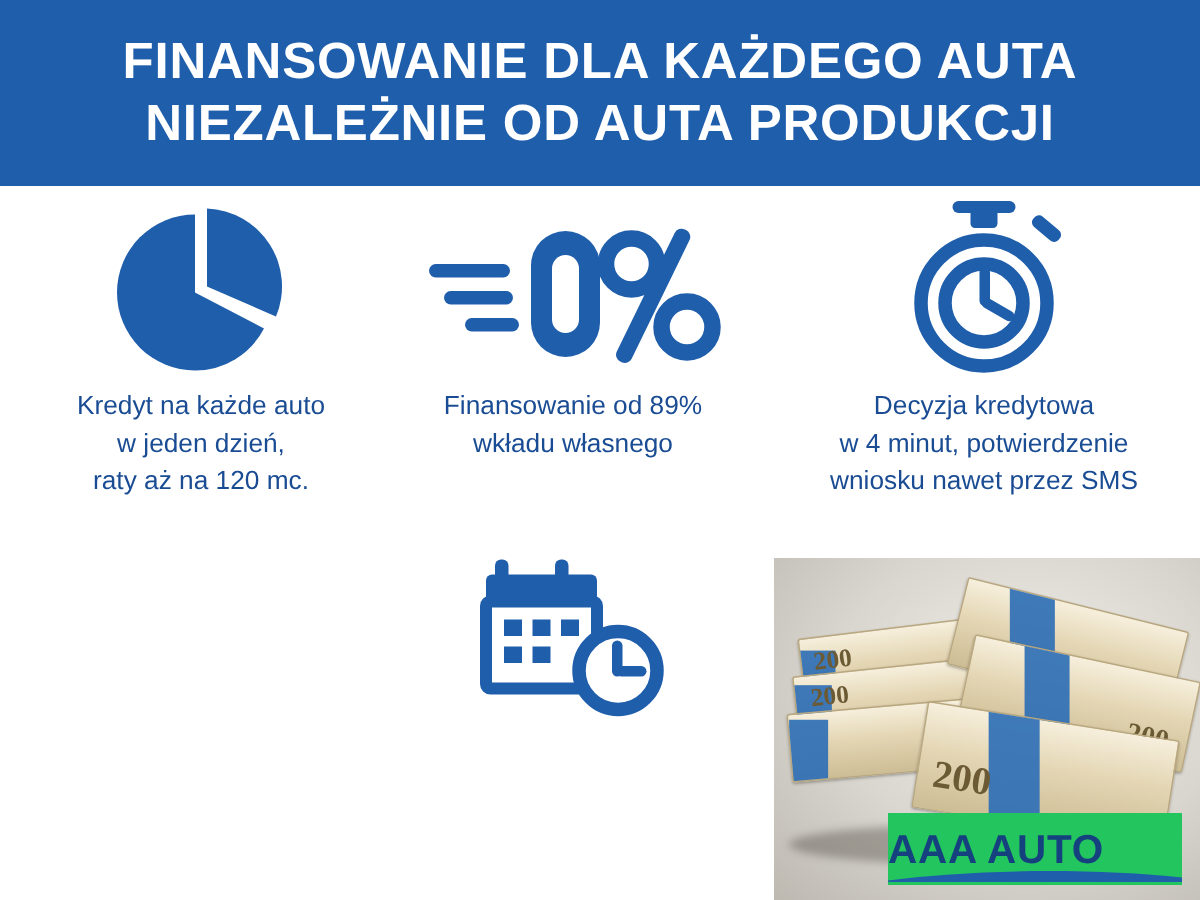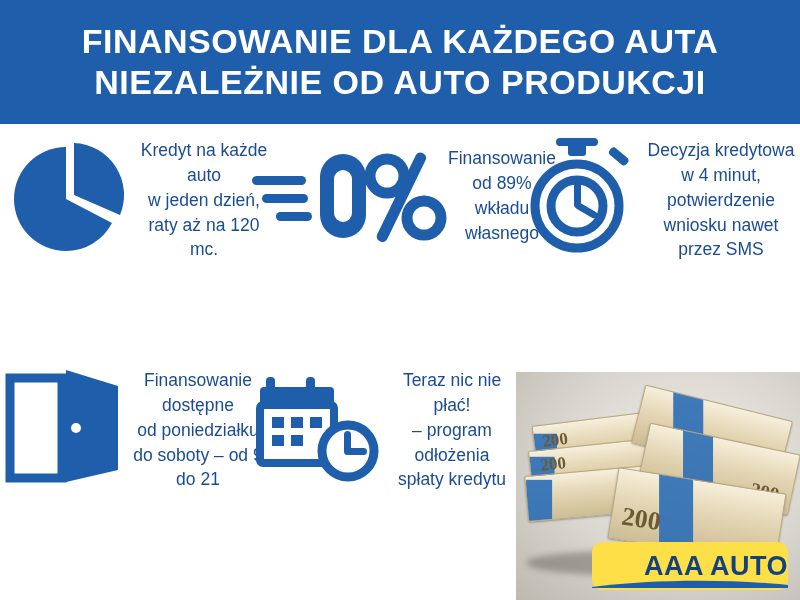--- a/index.html
+++ b/index.html
@@ -43,21 +43,21 @@
   }
   
   .grid {
     position: relative;
     width: 800px;
     height: 476px;
   }
   .cell {
     position: absolute;
     display: flex;
-    flex-direction: row;
+    flex-direction: column;
     align-items: center;
     text-align: center;
   }
   .icon-wrap {
     height: 120px;
     display: flex;
     align-items: center;
     justify-content: center;
   }
   .caption {
@@ -115,25 +115,24 @@
     filter: blur(3px);
     border-radius: 50%;
   }
   
   .logo {
     position: absolute;
     right: 12px;
     bottom: 10px;
     width: 196px;
     height: 48px;
-    background: #fde047;
-    display: flex;
-    align-items: center;
-    justify-content: flex-end;
-    border-radius: 10px;
+    background: #22c55e;
+    display: flex;
+    align-items: center;
+    justify-content: flex-start;
   }
   .logo-text {
     color: #15427f;
     font-weight: bold;
     font-size: 27px;
     letter-spacing: 0.5px;
     font-family: "Liberation Sans", sans-serif;
   }
   .logo-swoosh {
     position: absolute;
@@ -144,21 +143,21 @@
   }
   svg { display: block; }
 </style>
 </head>
 <body>
 
 <div class="poster">
 
   <div class="header">
     <div class="header-line">FINANSOWANIE DLA KAŻDEGO AUTA</div>
-    <div class="header-line">NIEZALEŻNIE OD AUTO PRODUKCJI</div>
+    <div class="header-line">NIEZALEŻNIE OD AUTA PRODUKCJI</div>
   </div>
 
   <div class="grid">
 
     <div class="cell" id="cell-0">
       <div class="icon-wrap">
         <svg width="140" height="118" viewBox="0 0 140 118">
 
           <path d="M66 8 A52 52 0 0 0 66 112 L66 60 Z" fill="#1f5eab"></path>
 
@@ -207,34 +206,20 @@
             <rect x="62" y="44" width="7" height="26" rx="3.5"></rect>
             <rect x="64" y="64" width="24" height="7" rx="3.5" transform="rotate(30 66 67)"></rect>
           </g>
         </svg>
       </div>
       <div class="caption">Decyzja kredytowa
 w 4 minut, potwierdzenie
 wniosku nawet przez SMS</div>
     </div>
 
-    <div class="cell" id="cell-3">
-      <div class="icon-wrap">
-        <svg width="128" height="116" viewBox="0 0 128 116">
-
-          <path d="M10 8 H62 V108 H10 Z" fill="none" stroke="#1f5eab" stroke-width="9"></path>
-
-          <path d="M66 0 L118 16 V100 L66 112 Z" fill="#1f5eab"></path>
-          <circle cx="76" cy="58" r="5" fill="#ffffff"></circle>
-        </svg>
-      </div>
-      <div class="caption">Finansowanie dostępne
-od poniedziałku
-do soboty – od 9 do 21</div>
-    </div>
 
     <div class="cell" id="cell-4">
       <div class="icon-wrap">
         <svg width="140" height="118" viewBox="0 0 140 118">
           <g fill="#1f5eab">
             <rect x="18" y="8" width="9" height="20" rx="4"></rect>
             <rect x="58" y="8" width="9" height="20" rx="4"></rect>
             <rect x="12" y="18" width="74" height="18" rx="4"></rect>
             <rect x="12" y="36" width="74" height="58" rx="3" fill="none" stroke="#1f5eab" stroke-width="8"></rect>
             <rect x="24" y="48" width="12" height="11"></rect>
@@ -244,23 +229,20 @@
             <rect x="43" y="66" width="12" height="11"></rect>
           </g>
           <circle cx="100" cy="82" r="27" fill="#ffffff"></circle>
           <circle cx="100" cy="82" r="26" fill="none" stroke="#1f5eab" stroke-width="9"></circle>
           <g fill="#1f5eab">
             <rect x="96" y="62" width="7" height="24" rx="3.5"></rect>
             <rect x="99" y="79" width="20" height="7" rx="3.5"></rect>
           </g>
         </svg>
       </div>
-      <div class="caption">Teraz nic nie płać!
-– program odłożenia
-spłaty kredytu</div>
     </div>
 
     <div class="money-block">
       <div class="money-bg"></div>
 
       <div class="stack-shadow" style="left:10px; top:178px; width:230px; height:26px;"></div>
 
       <div class="note" style="left:18px; top:46px; width:126px; height:46px; transform:rotate(-7deg);">
         <div class="band" style="left:-6px; top:8px; width:26px; height:56px; transform:rotate(7deg);"></div>
         <div class="denom" style="left:8px; top:6px; font-size:17px;">200</div>

